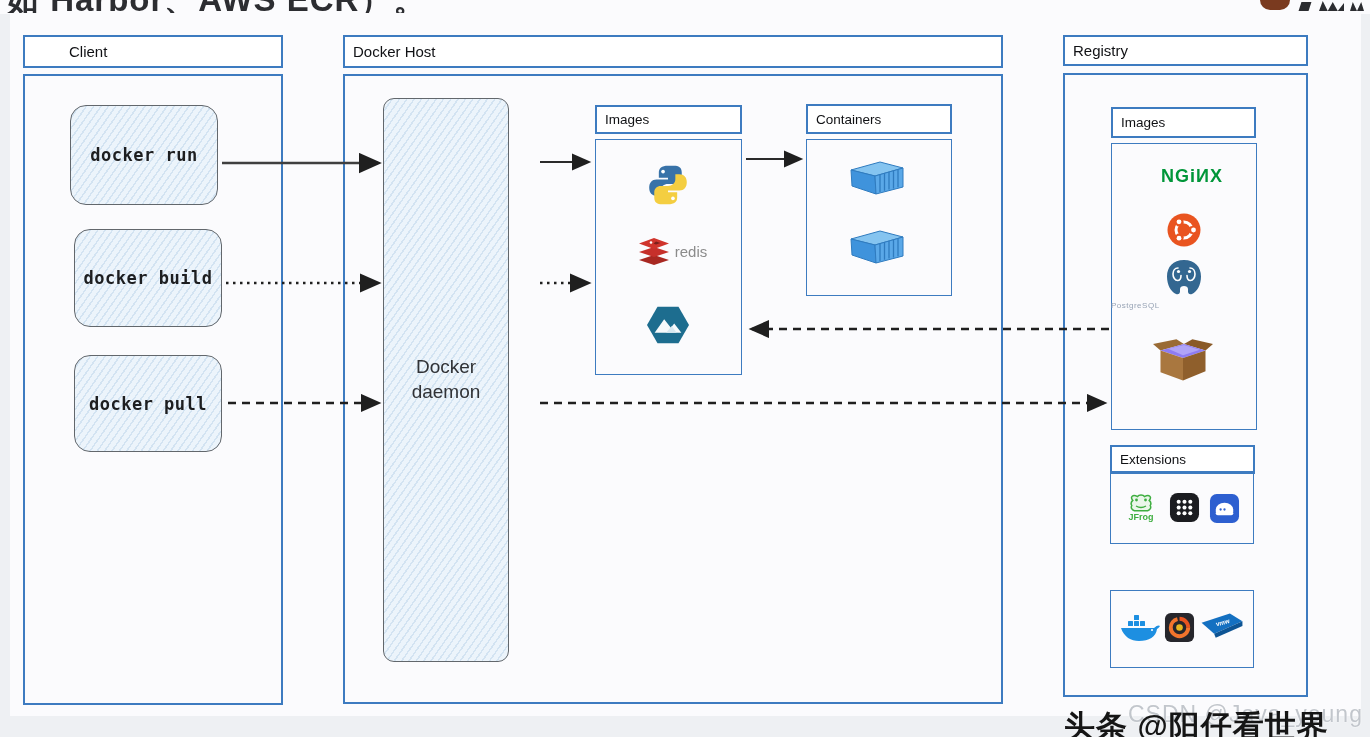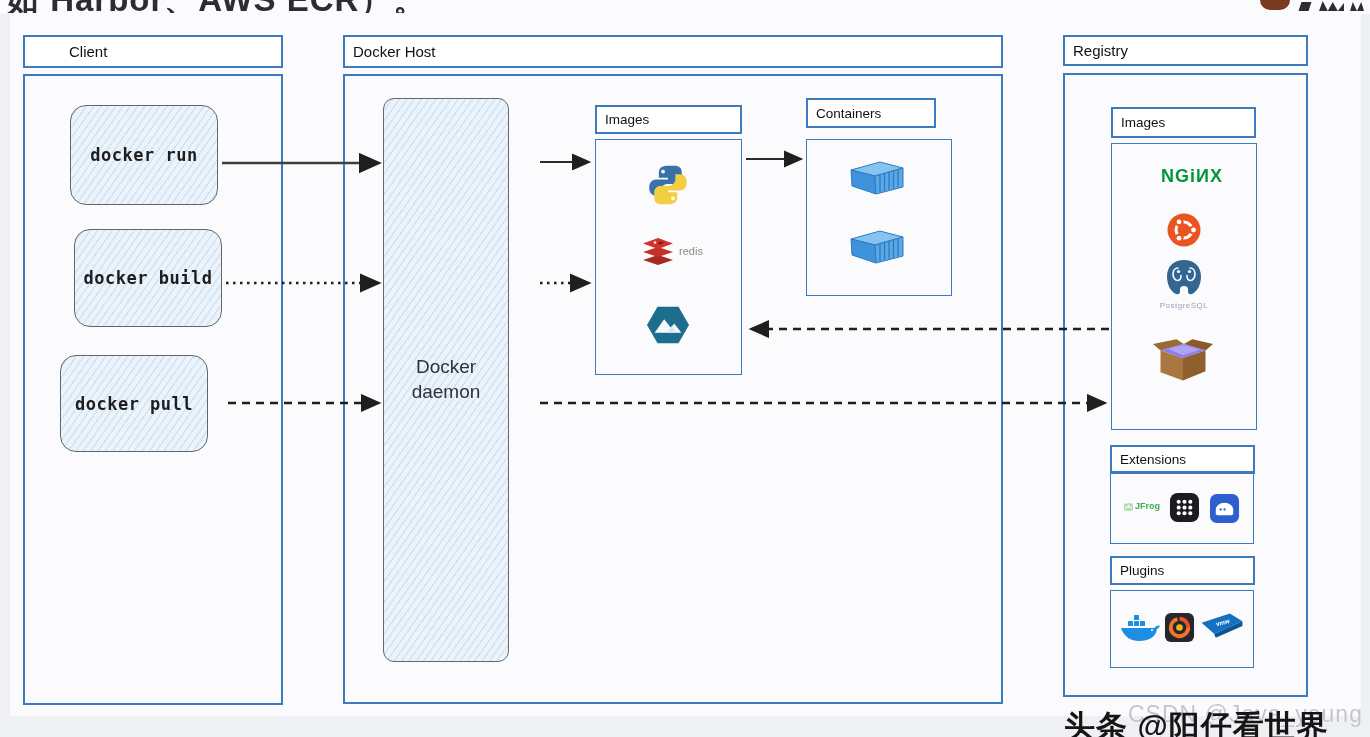--- a/index.html
+++ b/index.html
@@ -54,28 +54,28 @@
     font-weight:bold; font-size:17px; color:#1d1e20; letter-spacing:0.5px;
   }
   .daemon-text {
     font-size:19px; color:#303236; text-align:center; line-height:1.3;
     width:100px;
   }
 
   
   .icon-abs { position:absolute; display:flex; align-items:center; justify-content:center; }
   .redis-row { gap:6px; }
-  .redis-label { font-size:11px; color:#8b8b8b;text-align:right; }
+  .redis-label { font-size:15px; color:#8b8b8b;text-align:right; }
   .nginx-logo {
     font-size:18px; font-weight:bold; color:#009639; letter-spacing:1px;
     width:162px; text-align:center;
   }
-  .pg-label { position:absolute; width:146px; text-align:center;
+  .pg-label { position:absolute; width:146px; text-align:left;
     font-size:8px; color:#97a3b5; letter-spacing:0.5px; }
-  .jfrog-stack { flex-direction:row; gap:0; }
+  .jfrog-stack { flex-direction:column; gap:0; }
   .jfrog-label { font-size:9px; font-weight:bold; color:#3fae41; margin-top:-2px; }
 
   
   .wm1 {
     position:absolute; left:1064px; top:676px;
     font-size:31px; font-weight:bold; color:#151515; letter-spacing:1px;
     white-space:nowrap; z-index:30;margin-top:30px;
   }
   .wm2 {
     position:absolute; left:1128px; top:701px;
@@ -108,21 +108,21 @@
     <span>Client</span>
   </div>
   <div class="bluebox" style="left:23px; top:74px; width:260px; height:631px;"></div>
 
   <div class="sketch" style="left:74px; top:229px; width:148px; height:98px;">
     <span class="cmd-text">docker build</span>
   </div>
   <div class="sketch" style="left:70px; top:105px; width:148px; height:100px;">
     <span class="cmd-text">docker run</span>
   </div>
-  <div class="sketch" style="left:60px; top:355px; width:148px; height:97px;">
+  <div class="sketch" style="left:74px; top:355px; width:148px; height:97px;">
     <span class="cmd-text">docker pull</span>
   </div>
 
   <div class="labelbox" style="left:343px; top:35px; width:660px; height:33px;">
     <span>Docker Host</span>
   </div>
   <div class="bluebox" style="left:343px; top:74px; width:660px; height:630px;"></div>
 
   <div class="sketch" style="left:383px; top:98px; width:126px; height:564px; border-radius:11px;">
     <div class="daemon-text">Docker daemon</div>
@@ -156,21 +156,21 @@
   </div>
 
   <div class="icon-abs" style="left:647px; top:305px; width:42px; height:40px;">
     <svg width="42" height="40" viewBox="0 0 44 40">
       <polygon points="11,1 33,1 44,20 33,39 11,39 0,20" fill="#1d6d8f"></polygon>
       <path d="M8 28 L18 14 L25 23 L28.5 18.5 L36 28 Z" fill="#ffffff" opacity="0.96"></path>
       <path d="M20 28 L26 21 L31 28 Z" fill="#d8e8f0"></path>
     </svg>
   </div>
 
-  <div class="labelbox small" style="left:806px; top:98px; width:130px; height:30px;">
+  <div class="labelbox small" style="left:806px; top:104px; width:146px; height:30px;">
     <span>Containers</span>
   </div>
   <div class="bluebox" style="left:806px; top:139px; width:146px; height:157px; border-width:1.5px;"></div>
 
   <div class="icon-abs" style="left:848px; top:159px; width:58px; height:44px;">
     <svg width="58" height="44" viewBox="0 0 58 44">
       <g stroke="#2f7bbf" stroke-width="1">
         <polygon points="3,11 32,3 55,9 27,17" fill="#85c4f0"></polygon>
         <polygon points="3,11 27,17 28,35 4,27" fill="#3f93dc"></polygon>
         <polygon points="27,17 55,9 55,28 28,35" fill="#5aa8e8"></polygon>
@@ -273,23 +273,20 @@
   <div class="icon-abs" style="left:1209px; top:493px; width:31px; height:31px;">
     <svg width="31" height="31" viewBox="0 0 32 32">
       <rect x="1" y="1" width="30" height="30" rx="7" fill="#2d5fd0"></rect>
       <path d="M7 20 v-3 a9 7 0 0 1 18 0 v3 z" fill="#fff"></path>
       <rect x="7" y="19" width="18" height="4" rx="2" fill="#fff"></rect>
       <circle cx="12" cy="17" r="1.2" fill="#2d5fd0"></circle>
       <circle cx="16" cy="17" r="1.2" fill="#2d5fd0"></circle>
     </svg>
   </div>
 
-  <div class="labelbox small" style="left:1110px; top:556px; width:145px; height:29px;">
-    <span>Plugins</span>
-  </div>
   <div class="bluebox" style="left:1110px; top:590px; width:144px; height:78px; border-width:1.5px;"></div>
 
   <div class="icon-abs" style="left:1119px; top:611px; width:42px; height:34px;">
     <svg width="42" height="34" viewBox="0 0 42 34">
       <g fill="#1d8fe1">
         <rect x="9" y="10" width="5" height="5" rx="0.5"></rect>
         <rect x="15" y="10" width="5" height="5" rx="0.5"></rect>
         <rect x="21" y="10" width="5" height="5" rx="0.5"></rect>
         <rect x="15" y="4" width="5" height="5" rx="0.5"></rect>
         <path d="M2 17 h33 c3-3 5-3 6-2-1 2-3 3-3 3-1 8-8 12-18 12-8 0-15-4-18-13z"></path>

